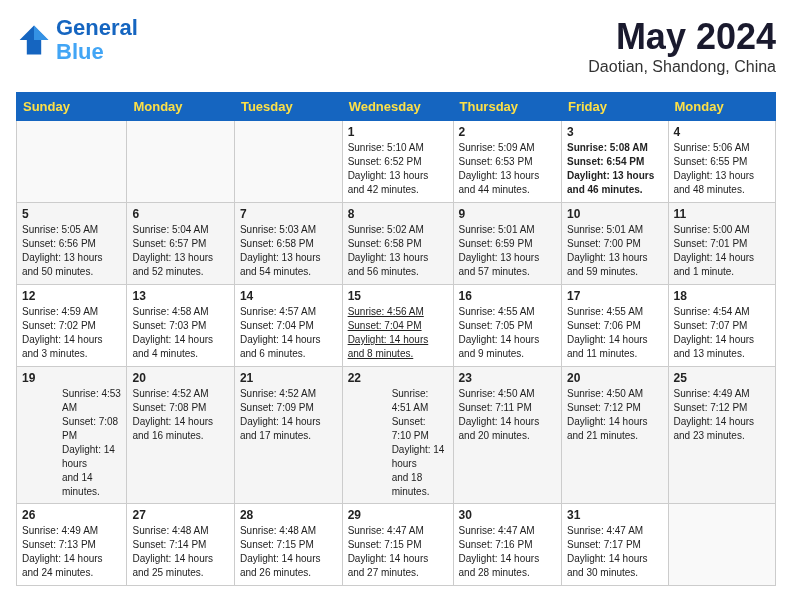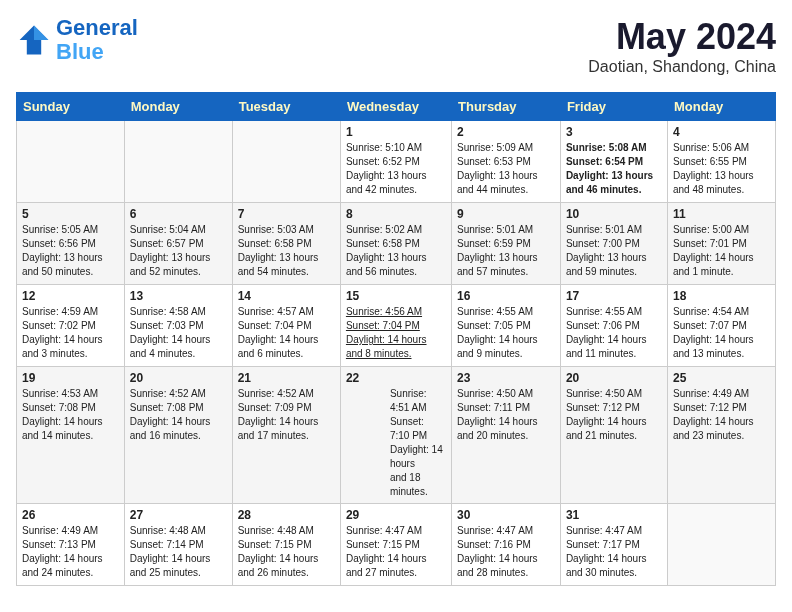--- a/index.html
+++ b/index.html
@@ -46,21 +46,21 @@
       font-size: 16px;
       color: #333;
     }
     .calendar {
       width: 100%;
       border-collapse: collapse;
       border: 1px solid #ccc;
     }
     .calendar th {
       background: #1565c0;
-      color: #fef9c3;
+      color: #fde047;
       text-align: left;
       padding: 6px 6px;
       font-size: 13px;
       border: 1px solid #1565c0;
     }
     .calendar td {
       vertical-align: top;
       padding: 4px 5px;
       border: 1px solid #ccc;
       font-size: 10.5px;
@@ -253,21 +253,21 @@
           <span class="day-num">18</span>
           <div class="day-info" style="white-space: pre-line;">Sunrise: 4:54 AM
 Sunset: 7:07 PM
 Daylight: 14 hours
 and 13 minutes.</div>
         </td>
       </tr>
       <tr class="week-row">
         <td>
           <span class="day-num">19</span>
-          <div class="day-info" style="white-space: pre-line;">Sunrise: 4:53 AM
+          <div class="day-info" style="white-space: pre-line; margin-left: 40px;">Sunrise: 4:53 AM
 Sunset: 7:08 PM
 Daylight: 14 hours
 and 14 minutes.</div>
         </td>
         <td>
           <span class="day-num">20</span>
           <div class="day-info" style="white-space: pre-line;">Sunrise: 4:52 AM
 Sunset: 7:08 PM
 Daylight: 14 hours
 and 16 minutes.</div>

